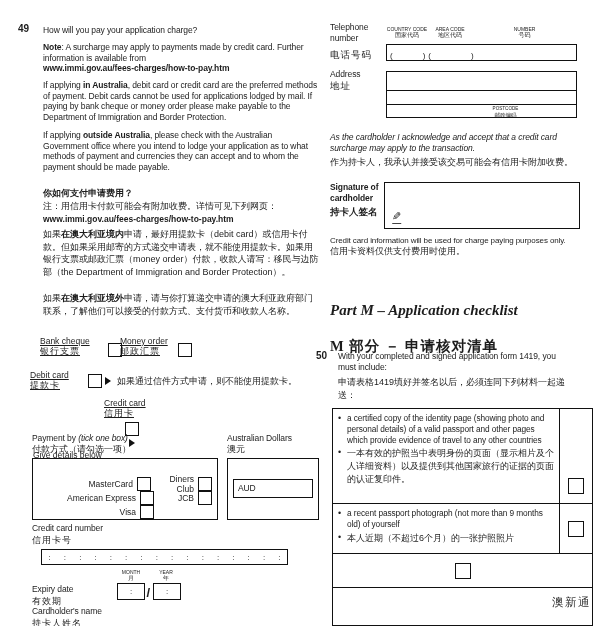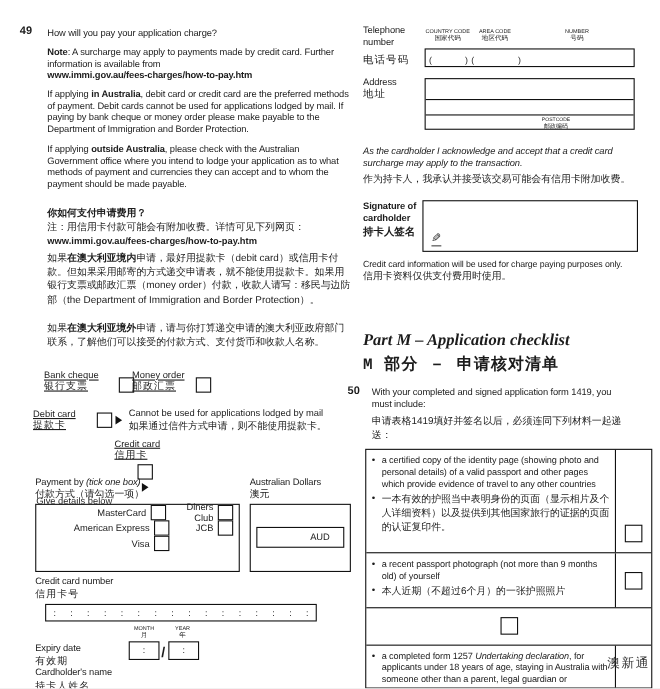--- a/index.html
+++ b/index.html
@@ -98,21 +98,20 @@
   </div>
 
   <div class="abs opt" style="left:30px;top:370px;align-items:center;">
     <div class="opt-label" style="width:55px;">
       <span class="en">Debit card</span>
       <span class="zh">提款卡</span>
     </div>
     <span class="cbx"></span>
     <span class="arrow"></span>
     <div class="note2" style="margin-left:3px;width:200px;">
-      <span class="en">Cannot be used for applications lodged by mail</span>
       <span class="zh">如果通过信件方式申请，则不能使用提款卡。</span>
     </div>
   </div>
 
   <div class="abs opt" style="left:30px;top:398px;align-items:center;flex-direction:column;">
     <div class="opt-label" style="width:55px;">
       <span class="en">Credit card</span>
       <span class="zh">信用卡</span>
     </div>
     <span class="cbx"></span>
@@ -125,41 +124,41 @@
 
   <div class="abs" style="left:32px;top:433px;width:190px;">
     <span class="en-p blk"><span>Payment by </span><span class="i">(tick one box)</span></span>
     <span class="zh-p blk" style="line-height:10px;">付款方式（请勾选一项）</span>
   </div>
   <div class="abs" style="left:227px;top:433px;width:92px;">
     <span class="en-p blk">Australian Dollars</span>
     <span class="zh-p blk" style="line-height:10px;">澳元</span>
   </div>
 
-  <div class="abs box" style="left:32px;top:458px;width:186px;height:62px;padding-top:0;">
+  <div class="abs box" style="left:32px;top:458px;width:186px;height:62px;padding-top:18px;">
     <div class="payrow">
       <span class="paylab" style="width:103px;">MasterCard</span>
       <span class="cbx" style="margin-left:4px;"></span>
       <span class="paylab" style="margin-left:auto;">Diners Club</span>
       <span class="cbx" style="margin-left:4px;"></span>
     </div>
     <div class="payrow">
       <span class="paylab" style="width:103px;">American Express</span>
       <span class="cbx" style="margin-left:4px;"></span>
       <span class="paylab" style="margin-left:auto;">JCB</span>
       <span class="cbx" style="margin-left:4px;"></span>
     </div>
     <div class="payrow">
       <span class="paylab" style="width:103px;">Visa</span>
       <span class="cbx" style="margin-left:4px;"></span>
     </div>
   </div>
 
   <div class="abs box" style="left:227px;top:458px;width:92px;height:62px;">
-    <div class="box" style="position:absolute;left:5px;top:20px;width:80px;height:19px;display:flex;align-items:center;padding-left:44px;">
+    <div class="box" style="position:absolute;left:5px;top:20px;width:80px;height:19px;display:flex;align-items:center;">
       <span class="en-p" style="padding-left:4px;">AUD</span>
     </div>
   </div>
 
   <div class="abs" style="left:32px;top:523px;">
     <span class="en-p blk">Credit card number</span>
     <span class="zh-p blk" style="letter-spacing:1px;">信用卡号</span>
   </div>
   <div class="abs box" style="left:41px;top:549px;width:247px;height:16px;">
     <div class="cells">
@@ -262,21 +261,21 @@
     <span class="zh-p b blk" style="font-size:9.5px;margin-top:3px;">持卡人签名</span>
   </div>
   <div class="abs box" style="left:384px;top:182px;width:196px;height:47px;">
     <span style="position:absolute;left:7px;bottom:4px;font-size:11px;border-bottom:1px solid #444;transform:scaleX(-1);display:inline-block;">✎</span>
   </div>
 
   <div class="abs en-p" style="left:330px;top:236px;width:268px;white-space:nowrap;font-size:8px;">Credit card information will be used for charge paying purposes only.</div>
   <div class="abs zh-p" style="left:330px;top:245px;width:262px;">信用卡资料仅供支付费用时使用。</div>
 
   <div class="abs serif-head-en" style="left:330px;top:302px;">Part M – Application checklist</div>
-  <div class="abs serif-head-zh" style="left:330px;top:322px;font-family:Liberation Mono, monospace;">M 部分 － 申请核对清单</div>
+  <div class="abs serif-head-zh" style="left:330px;top:336px;">M 部分 － 申请核对清单</div>
 
   <div class="abs qnum" style="left:316px;top:350px;">50</div>
   <div class="abs en-p" style="left:338px;top:351px;width:235px;">With your completed and signed application form 1419, you must include:</div>
   <div class="abs zh-p" style="left:338px;top:376px;width:240px;">申请表格1419填好并签名以后，必须连同下列材料一起递送：</div>
 
   <div class="chk-table">
     <div class="chk-row" style="height:95px;">
       <div class="chk-left">
         <div class="bullet">
             <span class="bt en-t">a certified copy of the identity page (showing photo and personal details) of a valid passport and other pages which provide evidence of travel to any other countries</span>
@@ -301,24 +300,19 @@
       <div class="chk-right" style="align-items:center;">
         <span class="cbx cbx15"></span>
       </div>
     </div>
     <div class="chk-row" style="height:34px;">
       <div class="chk-right" style="align-items:center;">
         <span class="cbx cbx15"></span>
       </div>
     </div>
     <div class="chk-row">
-      <div class="chk-left">
-        <div class="bullet">
-            <span class="bt en-t"><span>a completed form 1257 </span><span class="i">Undertaking declaration</span><span>, for applicants under 18 years of age, staying in Australia with someone other than a parent, legal guardian or</span></span>
-          </div>
-      </div>
       <div class="chk-right"></div>
     </div>
   </div>
 
   <div class="abs" style="left:552px;top:595px;font-family:'Liberation Serif','DejaVu Serif',serif;font-size:11.5px;color:#333;letter-spacing:1.5px;">澳新通</div>
 
 </div>
 
 </body></html>

